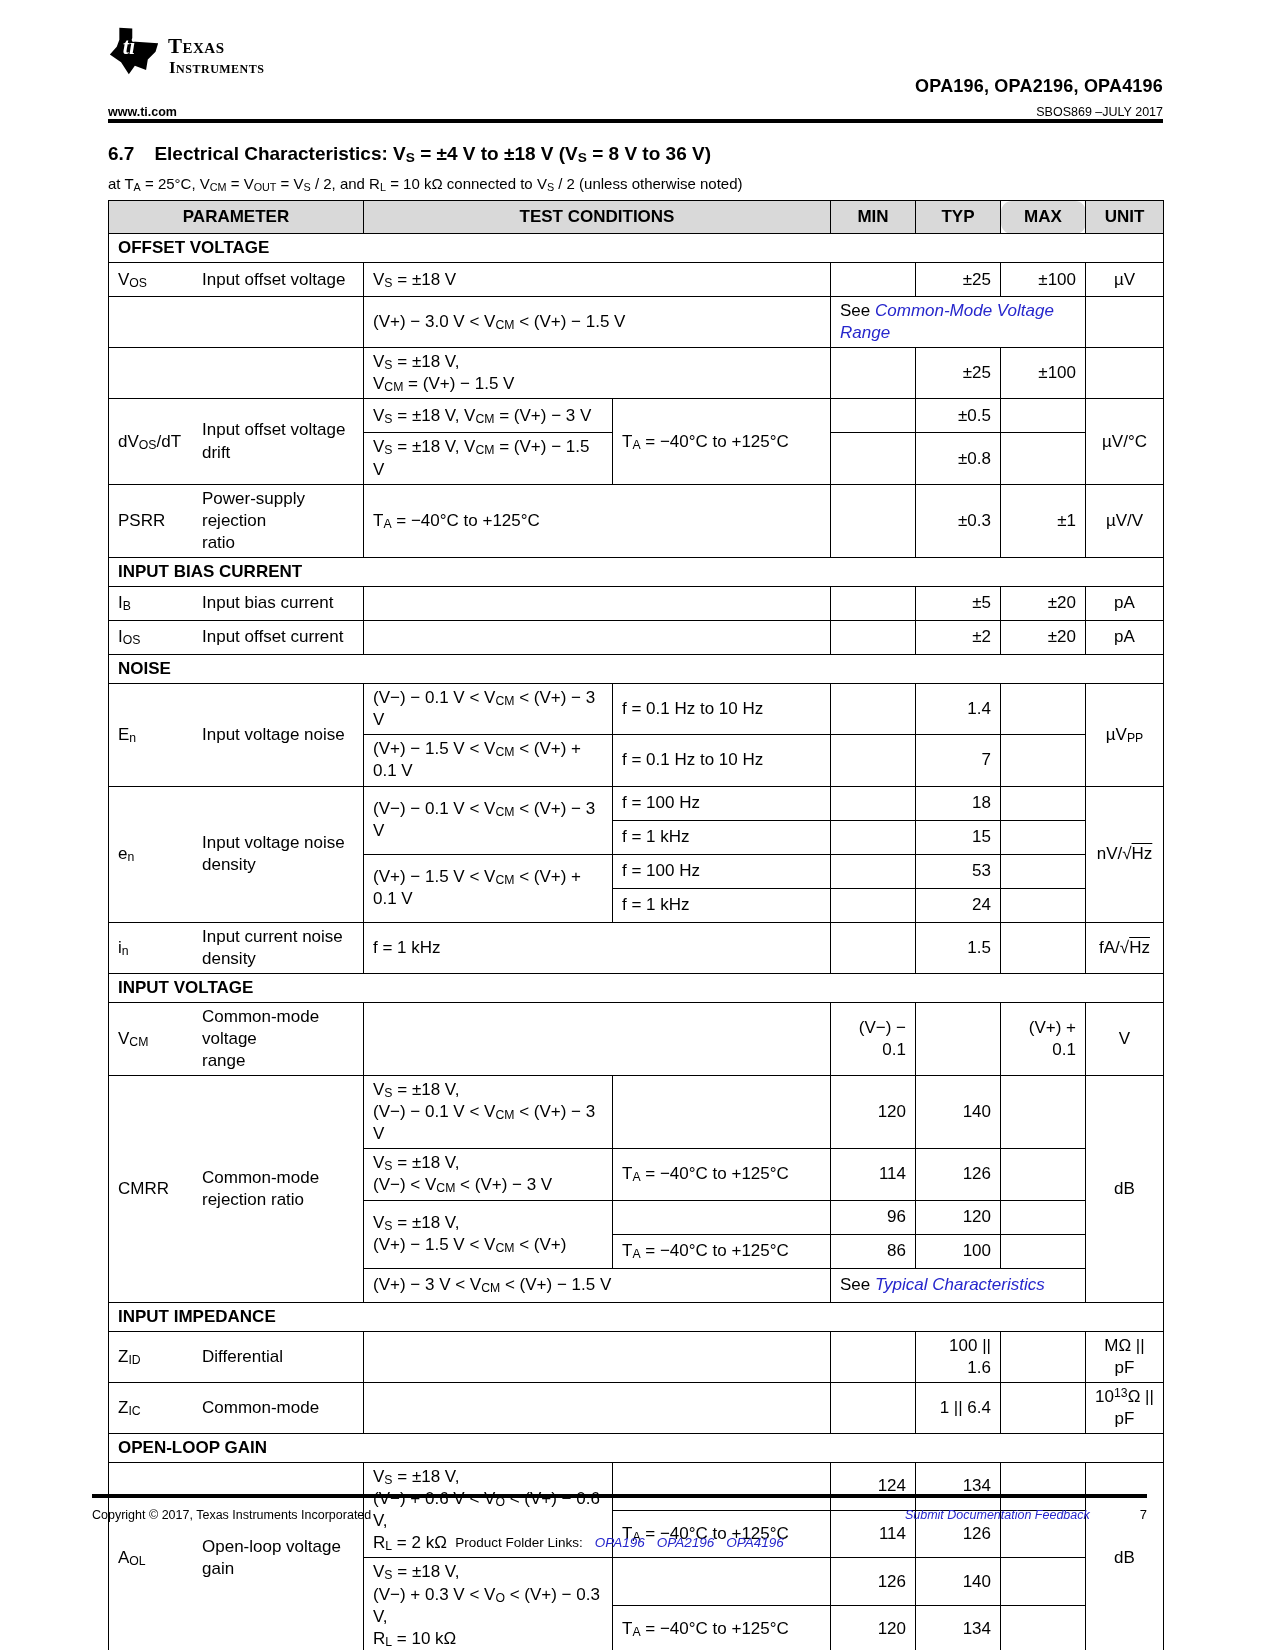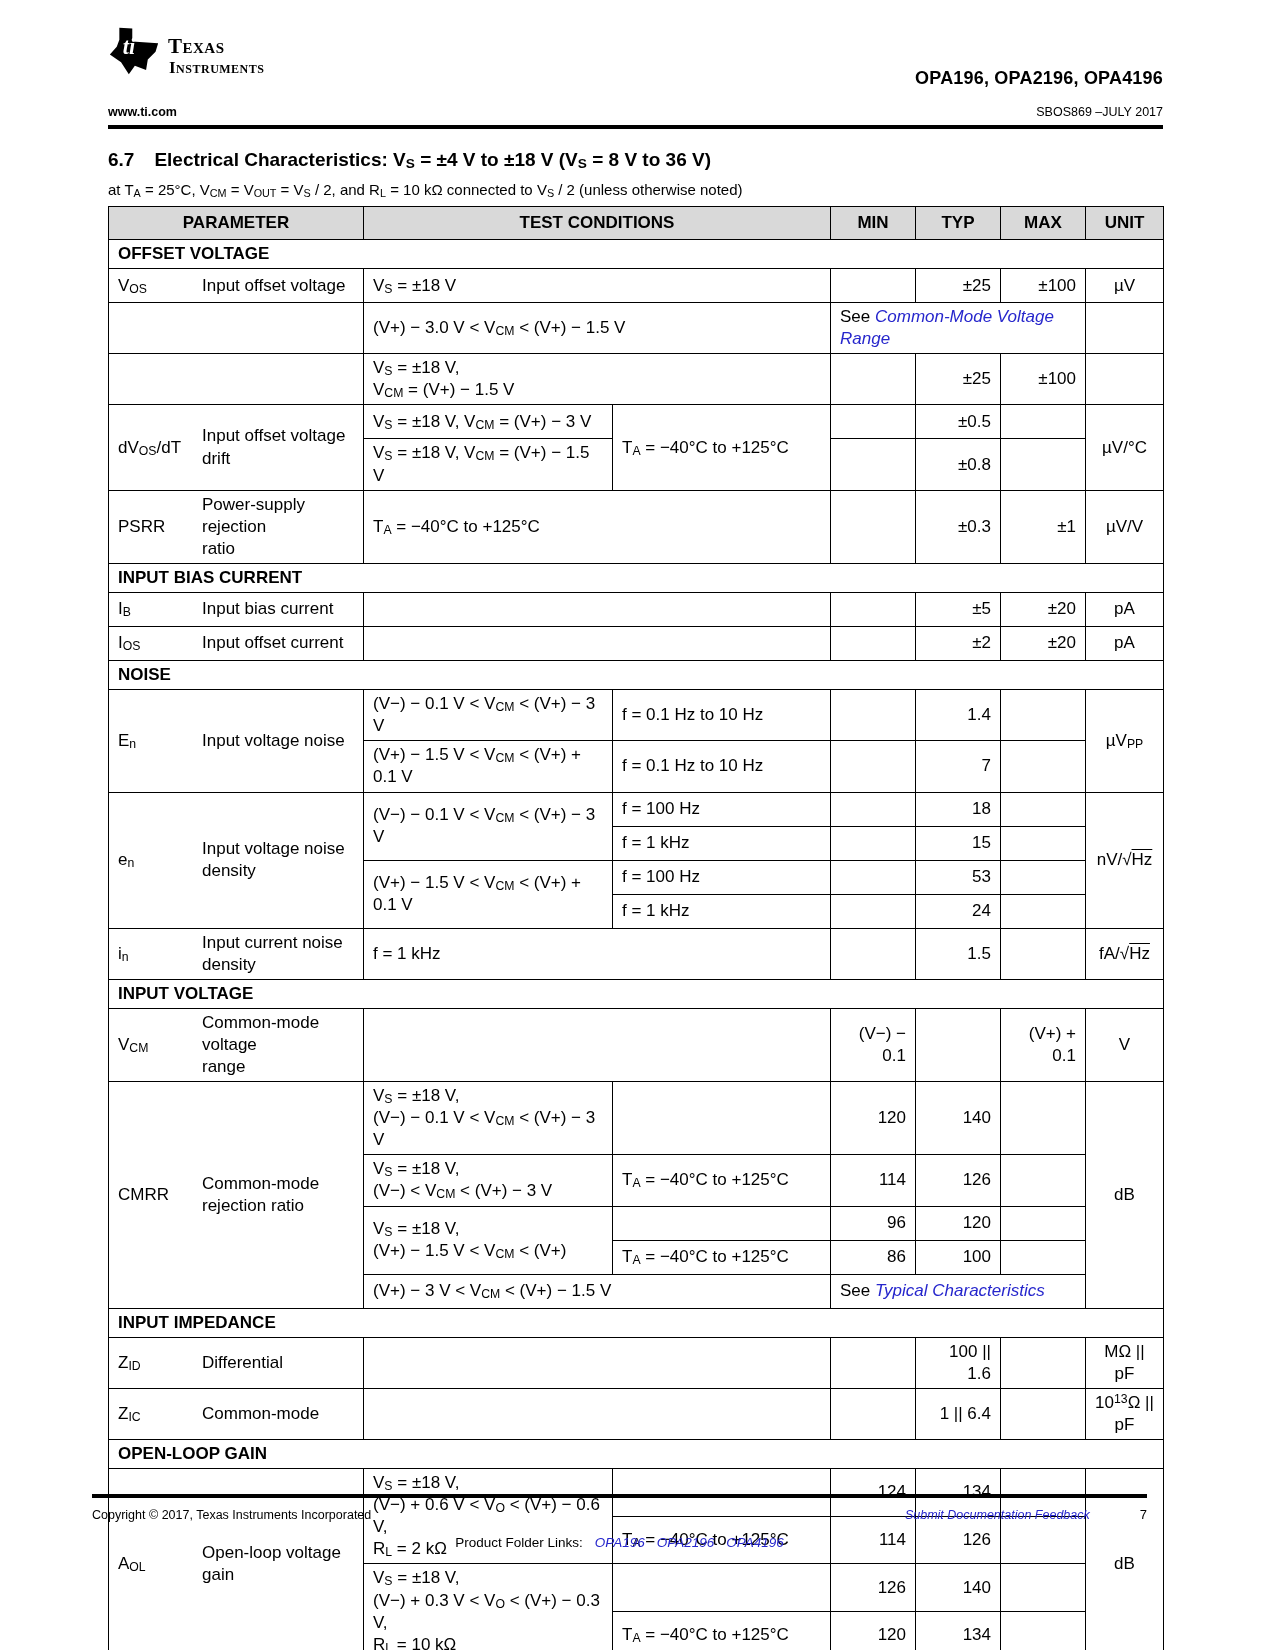--- a/index.html
+++ b/index.html
@@ -8,41 +8,41 @@
     font-family:"Liberation Sans","DejaVu Sans",sans-serif;color:#000;
     -webkit-font-smoothing:antialiased;overflow:hidden;
   }
   .content{position:absolute;left:108px;top:26px;width:1055px;}
   sub{font-size:0.72em;vertical-align:-0.18em;line-height:0;}
   sup{font-size:0.72em;vertical-align:0.45em;line-height:0;}
   .ov{text-decoration:overline;}
   .doclink{color:#2626cc;font-style:italic;text-decoration:none;cursor:pointer;}
 
   
-  .masthead{position:relative;border-bottom:4px solid #000;padding-bottom:6px;}
+  .masthead{position:relative;border-bottom:4px solid #000;padding-bottom:0;}
   .brand{display:flex;align-items:flex-start;gap:8px;}
   .brand-text{font-family:"Liberation Serif","DejaVu Serif",serif;font-weight:bold;line-height:1;padding-top:10px;}
   .brand-l1{font-variant:small-caps;font-size:21px;letter-spacing:0.5px;}
   .brand-l2{font-variant:small-caps;font-size:17px;letter-spacing:0.5px;margin-top:2px;margin-left:1px;}
-  .product-name{position:absolute;right:0;top:42px;font-size:18px;font-weight:bold;letter-spacing:0.2px;}
+  .product-name{position:absolute;right:0;top:50px;font-size:18px;font-weight:bold;letter-spacing:0.2px;}
   .mast-row{display:flex;justify-content:space-between;align-items:flex-end;margin-top:8px;font-size:12.5px;}
   .site{font-weight:bold;margin-top:21px;}
   .doccode{font-size:12.5px;}
 
   
   .sec-title{display:flex;gap:20px;font-size:19px;font-weight:bold;margin:20px 0 10px 0;}
   .intro{font-size:15px;margin:0 0 8px 0;}
 
   
   table.ec{border-collapse:collapse;width:1055px;table-layout:fixed;font-size:17px;line-height:1.3;}
   table.ec th,table.ec td{border:1px solid #000;padding:3px 9px;vertical-align:middle;}
   table.ec th{background:#d9d9d9;font-weight:bold;text-align:center;height:26px;padding:3px 6px;}
   th.hmin{border-right:0;}
   th.htyp{border-left:1px solid #ffffff;border-right:0;text-align:center;}
-  th.hmax{border-left:0;}
+  th.hmax{border-left:0;border-radius:11px;}
   td.sec{font-weight:bold;text-align:left;height:22px;padding-left:6px;}
   td.param{padding:3px 0 3px 7px;height:27px;}
   td.param .cellwrap{display:flex;align-items:center;}
   .psym{flex:0 0 84px;}
   .pname{flex:1;padding-right:4px;}
   td.cond,td.cond1,td.cond2{text-align:left;height:27px;}
   td.min,td.typ,td.max{text-align:right;height:27px;padding-right:9px;}
   td.typ{border-left:0;border-right:0;}
   td.min{border-right:0;}
   td.max{border-left:0;}

